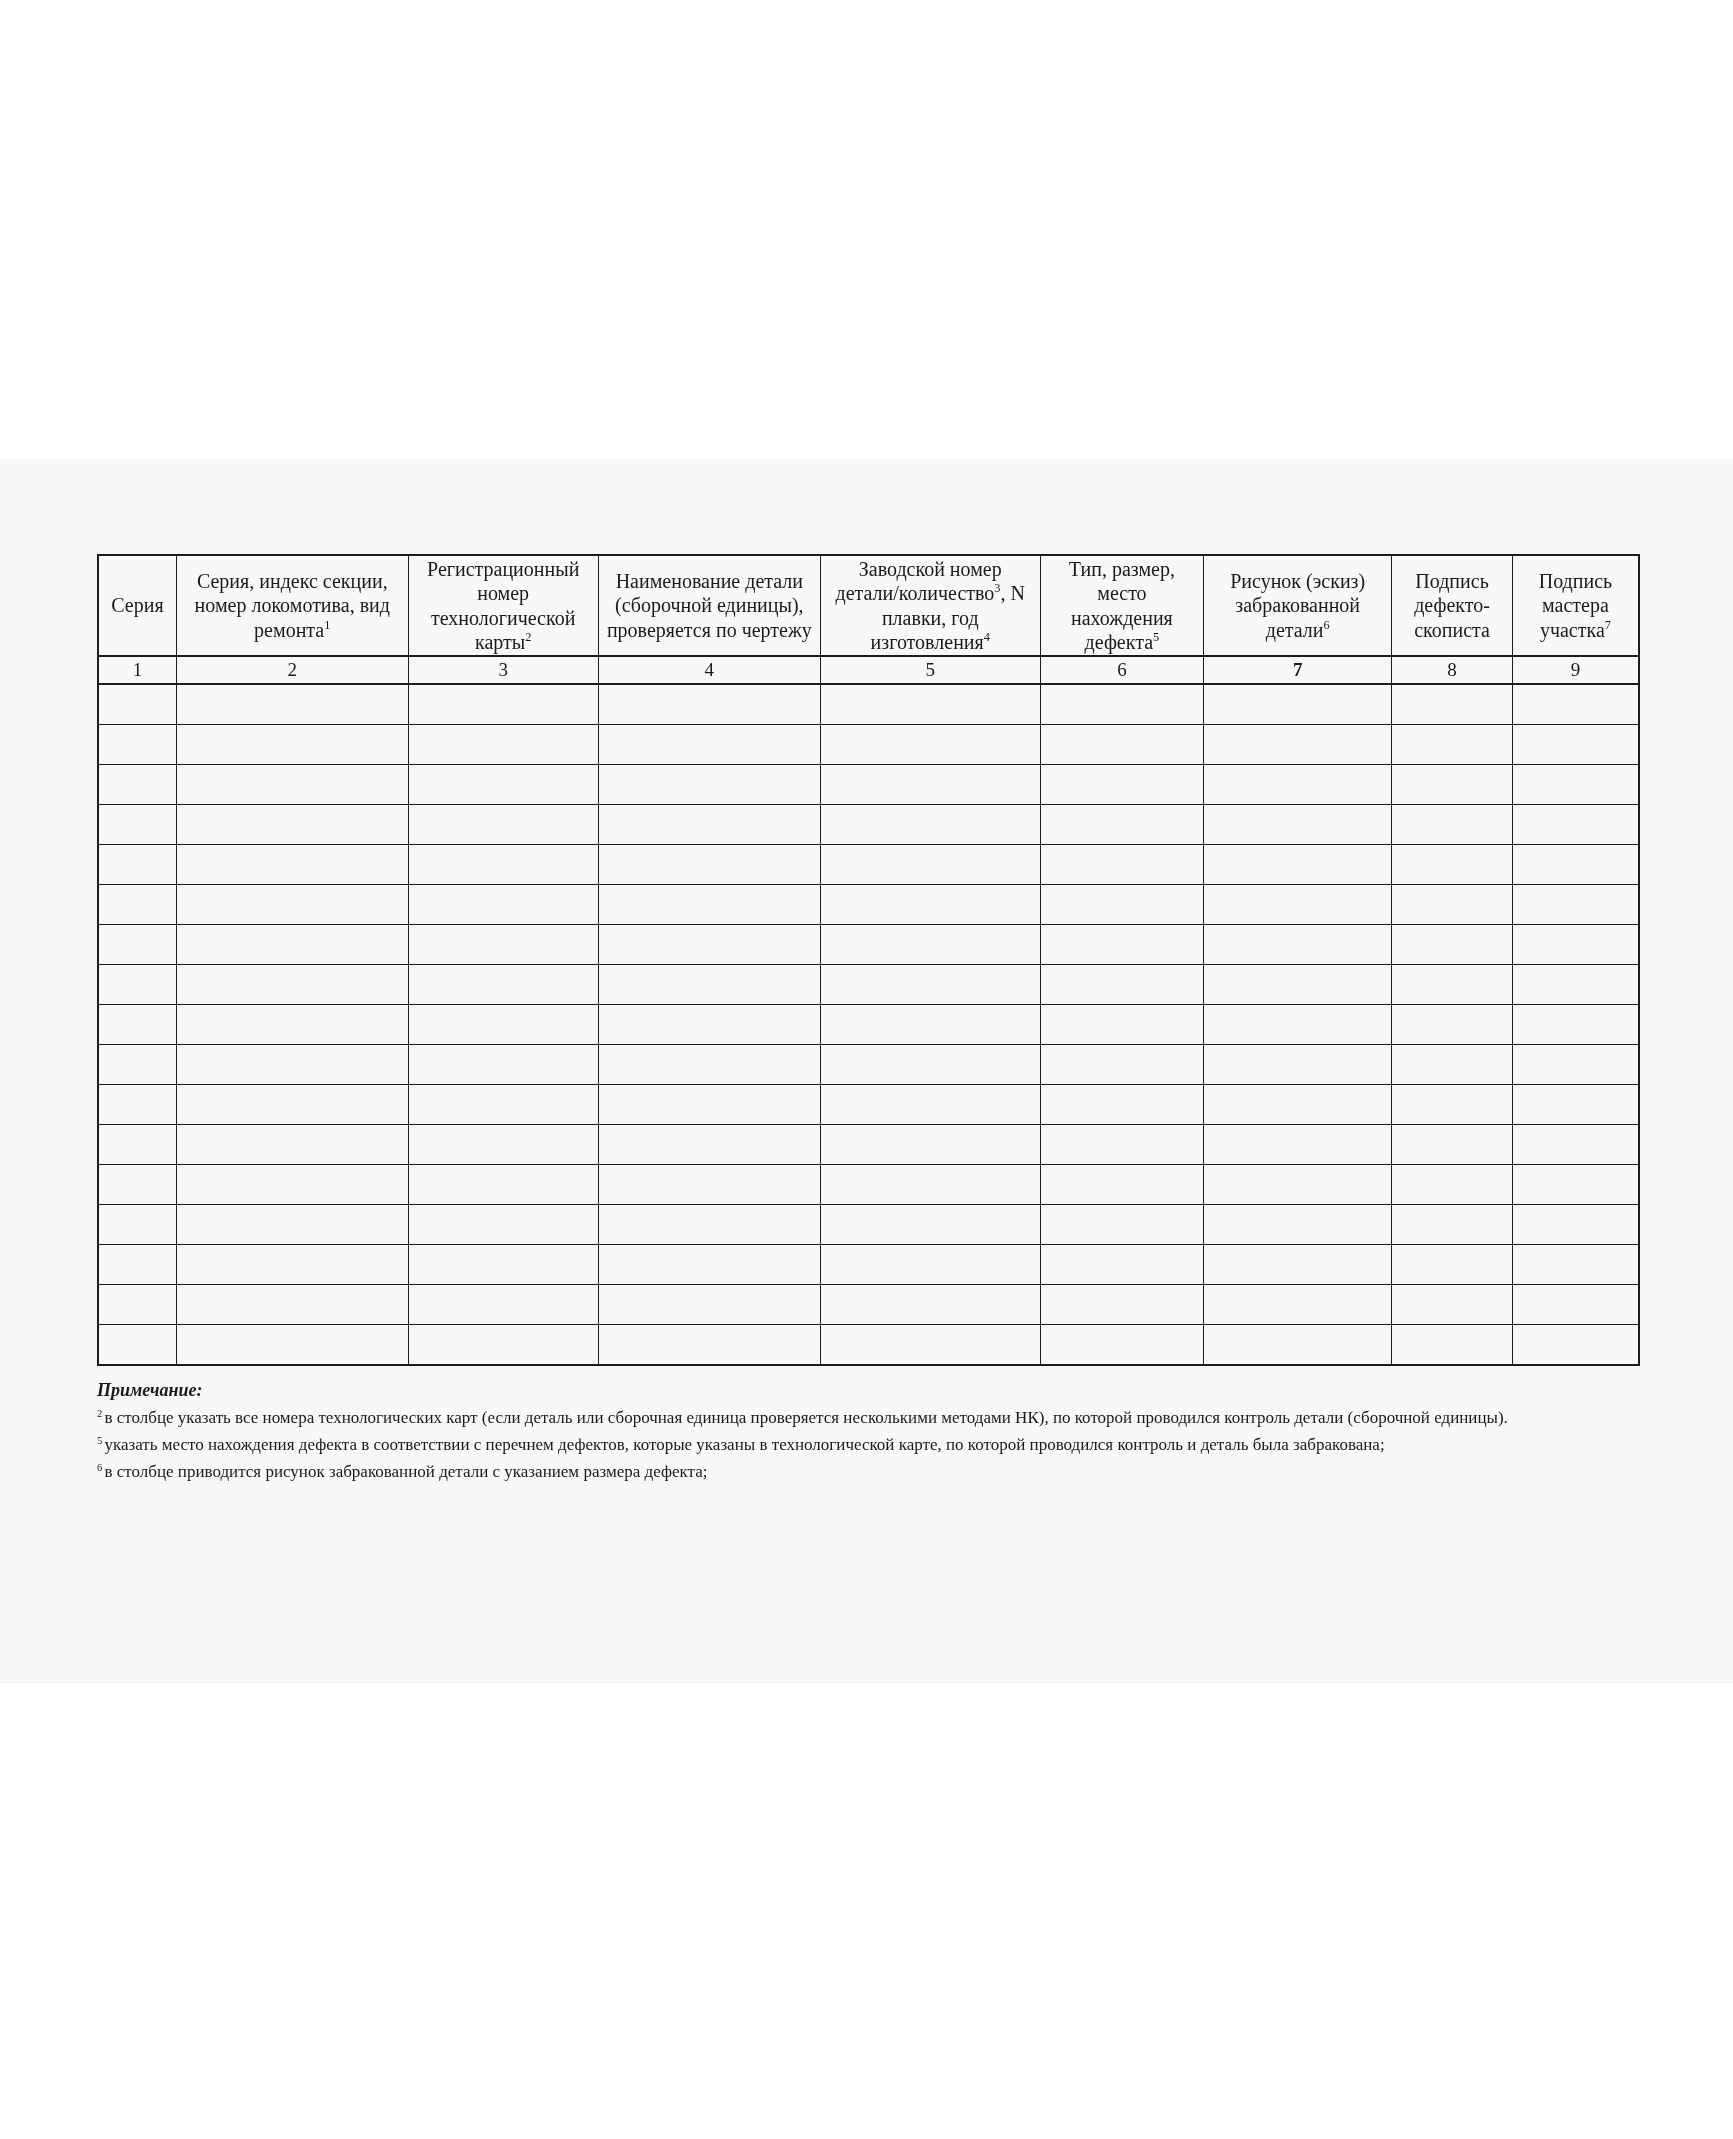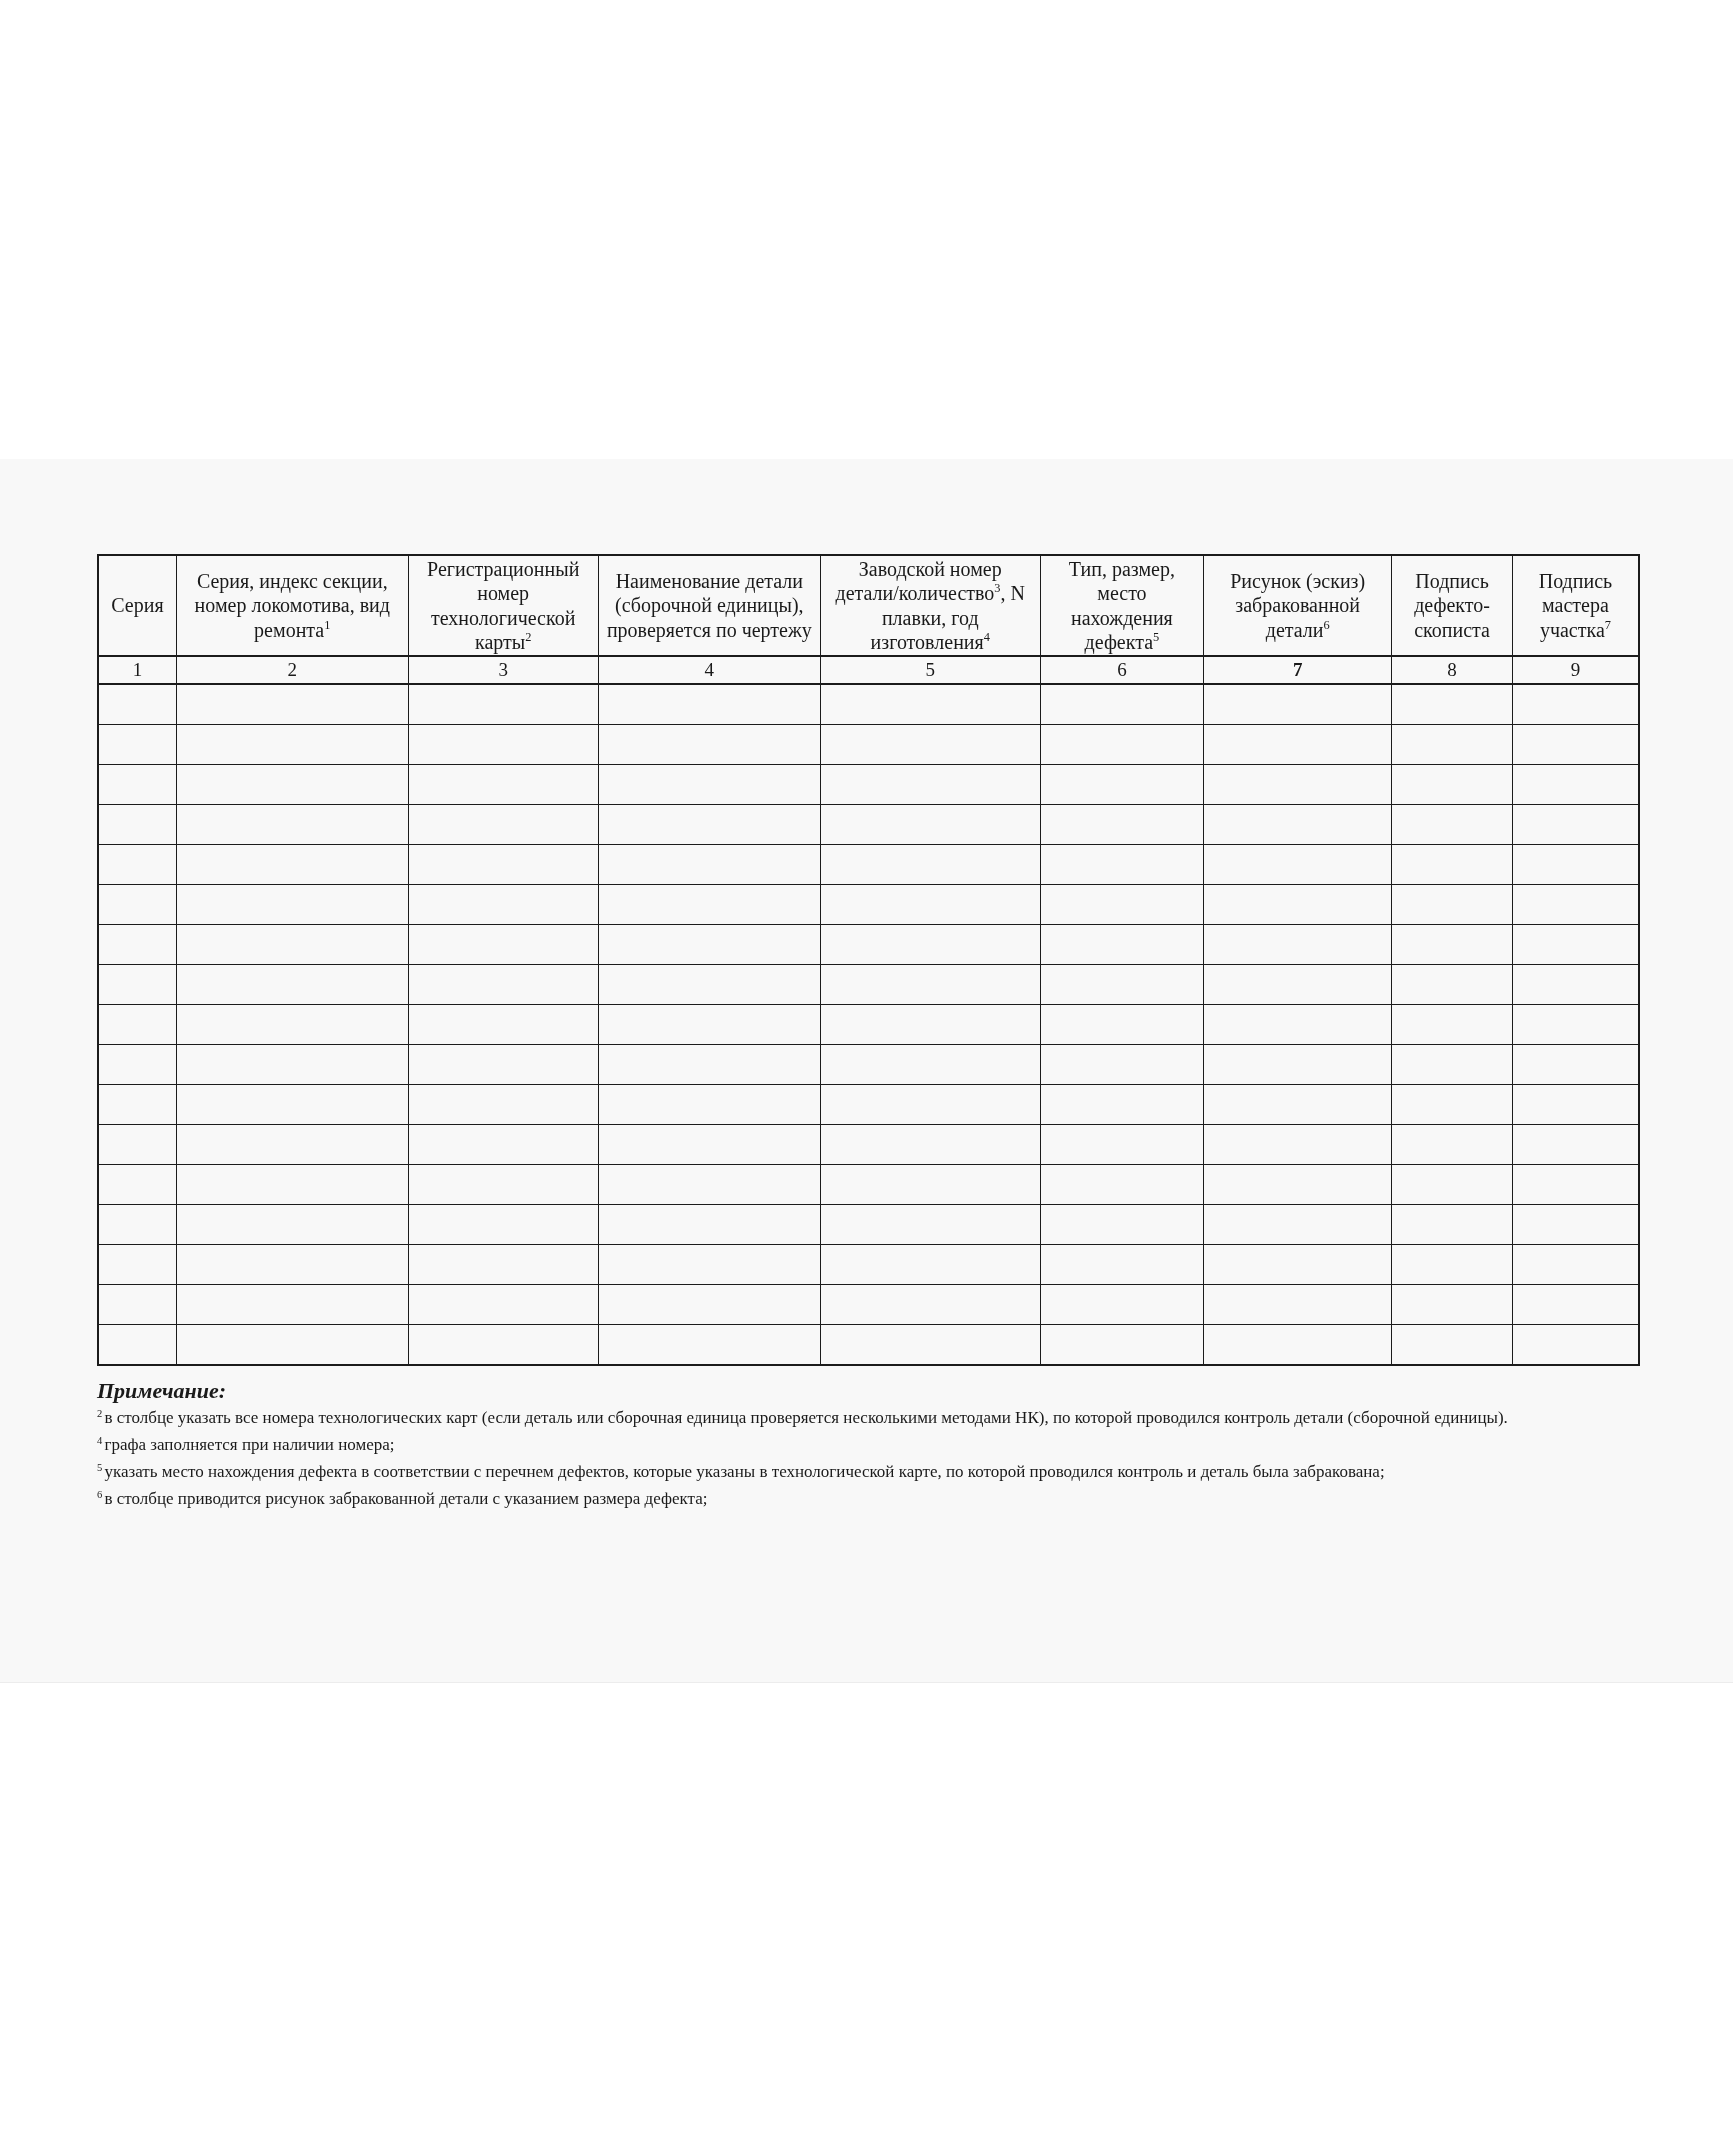--- a/index.html
+++ b/index.html
@@ -60,21 +60,21 @@
     line-height:0;
   }
   .notes{
     margin-top:11px;
     font-size:17px;
     line-height:27px;
   }
   .notes-heading{
     font-weight:bold;
     font-style:italic;
-    font-size:22px;
+    font-size:18px;
   }
   .note sup{margin-right:2.2px;}
 </style>
 </head>
 <body>
 
 <div class="page-band"></div>
 
 <div class="sheet">
   <table>
@@ -301,19 +301,18 @@
           <td class="cell"></td>
           <td class="cell"></td>
         </tr>
       </tbody>
   </table>
 
   <div class="notes">
     <div class="notes-heading">Примечание:</div>
     <div id="notes-list">
         <div class="note"><sup>2</sup>в столбце указать все номера технологических карт (если деталь или сборочная единица проверяется несколькими методами НК), по которой проводился контроль детали (сборочной единицы).</div>
-        <div class="note"><sup>4</sup>графа заполняется при наличии номера;</div>
         <div class="note"><sup>5</sup>указать место нахождения дефекта в соответствии с перечнем дефектов, которые указаны в технологической карте, по которой проводился контроль и деталь была забракована;</div>
         <div class="note"><sup>6</sup>в столбце приводится рисунок забракованной детали с указанием размера дефекта;</div>
       </div>
   </div>
 </div>
 
 
 </body></html>

